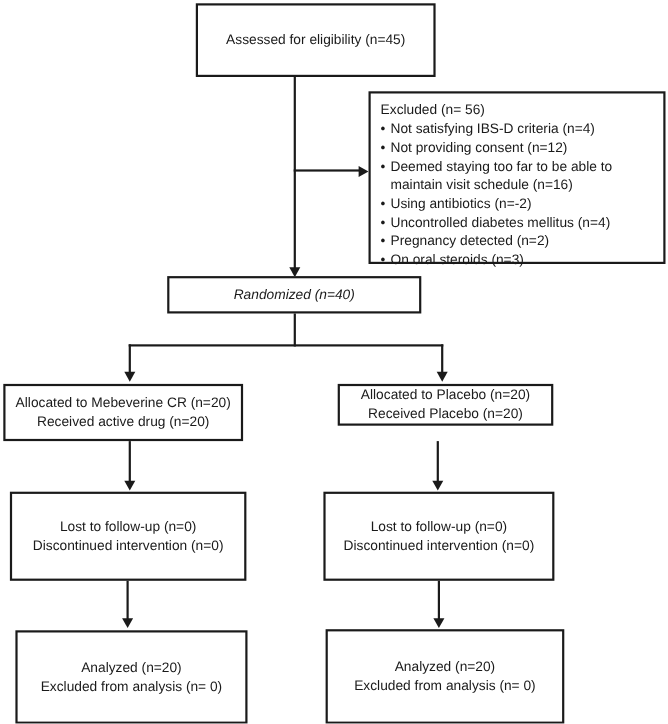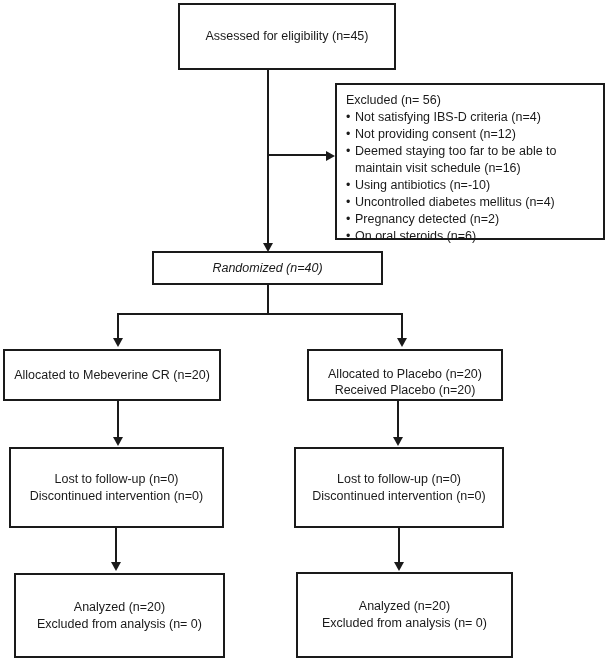--- a/index.html
+++ b/index.html
@@ -122,36 +122,36 @@
         <span class="bullet-text">Not providing consent (n=12)</span>
       </div>
 
       <div class="bullet-row">
         <span class="bullet-dot">•</span>
         <span class="bullet-text">Deemed staying too far to be able to maintain visit schedule (n=16)</span>
       </div>
 
       <div class="bullet-row">
         <span class="bullet-dot">•</span>
-        <span class="bullet-text">Using antibiotics (n=-10)</span>
+        <span class="bullet-text">Using antibiotics (n=-2)</span>
       </div>
 
       <div class="bullet-row">
         <span class="bullet-dot">•</span>
         <span class="bullet-text">Uncontrolled diabetes mellitus (n=4)</span>
       </div>
 
       <div class="bullet-row">
         <span class="bullet-dot">•</span>
         <span class="bullet-text">Pregnancy detected (n=2)</span>
       </div>
 
       <div class="bullet-row">
         <span class="bullet-dot">•</span>
-        <span class="bullet-text">On oral steroids (n=6)</span>
+        <span class="bullet-text">On oral steroids (n=3)</span>
       </div>
     </div>
   </div>
 
   <div class="node" style="left:152px; top:251px; width:231px; height:34px;font-style:italic;">
     <div class="lines">
       <div>Randomized (n=40)</div>
     </div>
   </div>
 
@@ -160,24 +160,25 @@
 
   <div class="vline" style="left:117px; top:313px; width:2px; height:27px;"></div>
   <div class="arrow-down" style="left:113px; top:338px;"></div>
 
   <div class="vline" style="left:401px; top:313px; width:2px; height:27px;"></div>
   <div class="arrow-down" style="left:397px; top:338px;"></div>
 
   <div class="node" style="left:3px; top:349px; width:218px; height:52px;">
     <div class="lines">
       <div>Allocated to Mebeverine CR (n=20)</div>
-    </div>
-  </div>
-
-  <div class="node" style="left:307px; top:349px; width:196px; height:52px;align-items:flex-end;">
+      <div>Received active drug (n=20)</div>
+    </div>
+  </div>
+
+  <div class="node" style="left:307px; top:349px; width:196px; height:38px;">
     <div class="lines">
       <div>Allocated to Placebo (n=20)</div>
       <div>Received Placebo (n=20)</div>
     </div>
   </div>
 
   <div class="vline" style="left:117px; top:401px; width:2px; height:38px;"></div>
   <div class="arrow-down" style="left:113px; top:437px;"></div>
 
   <div class="vline" style="left:397px; top:401px; width:2px; height:38px;"></div>

